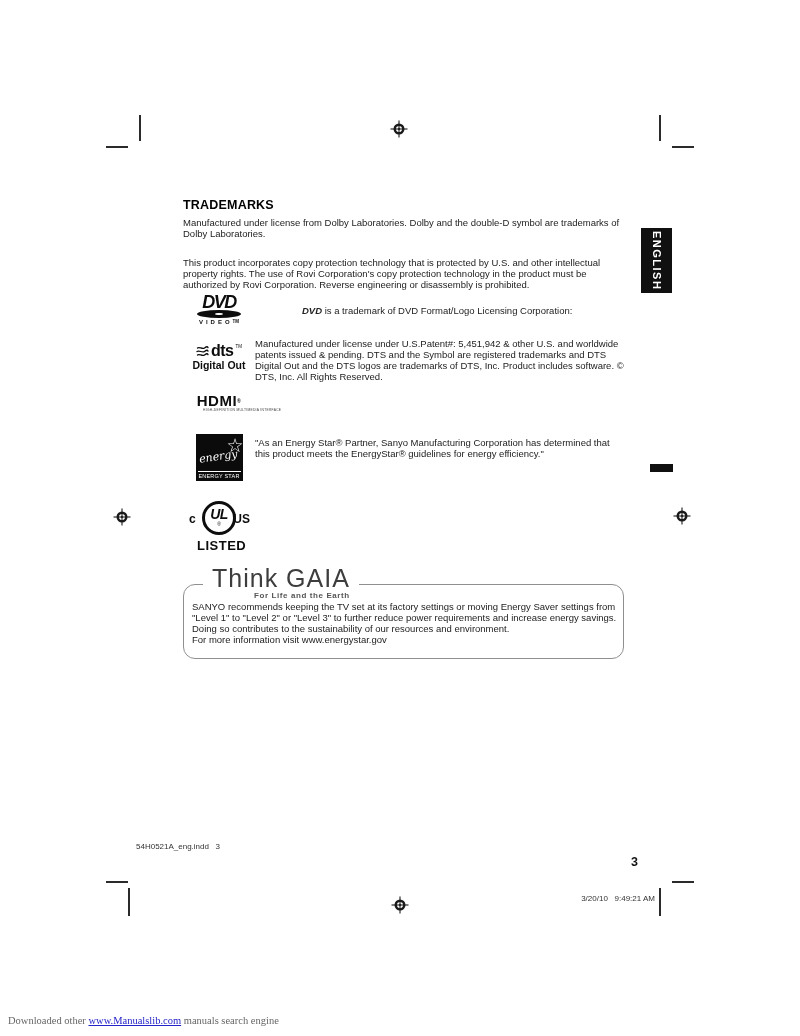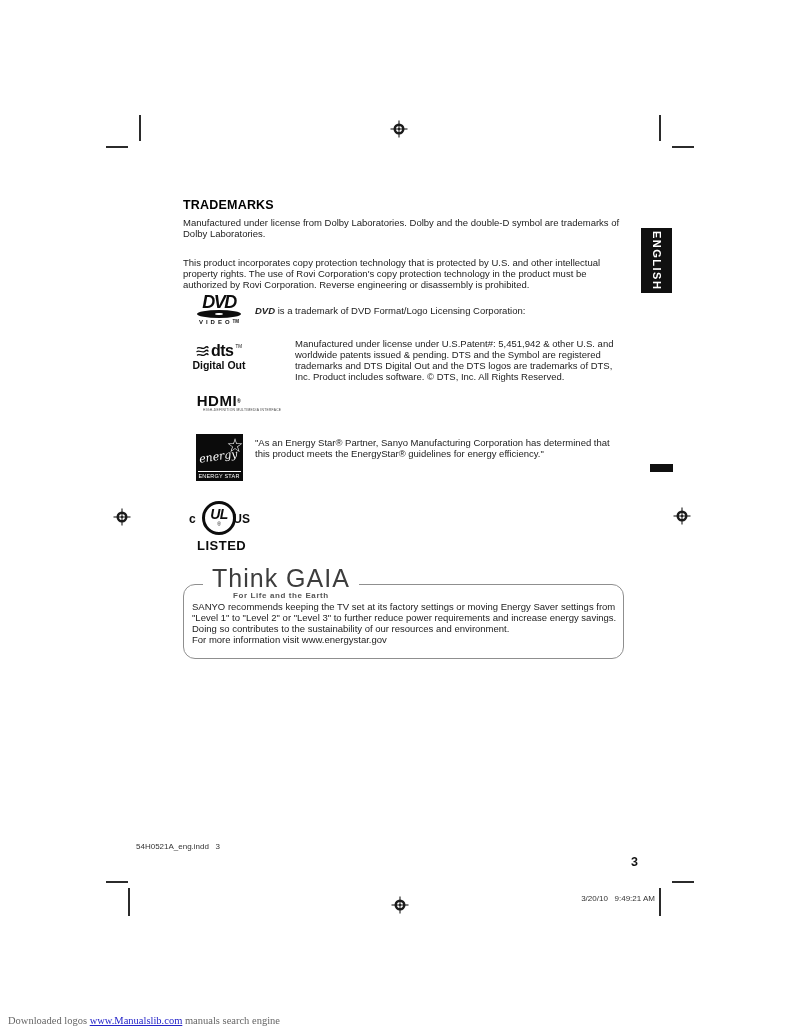--- a/index.html
+++ b/index.html
@@ -19,22 +19,22 @@
   .side-dash{position:absolute;left:650px;top:464px;width:23px;height:8px;background:#101010;}
   
   .content{position:absolute;left:183px;top:198px;width:443px;}
   .doc-title{position:absolute;top:0;left:0;font-size:12.5px;font-weight:bold;letter-spacing:.2px;color:#000000;}
   .para{position:absolute;left:0;width:443px;font-size:9.5px;line-height:11px;color:#222;}
   .para.p1{top:19px;}
   .para.p2{top:59px;}
   .tm-row{position:absolute;left:0;width:443px;display:flex;}
   .logo-cell{width:72px;flex:none;display:flex;justify-content:center;align-items:flex-start;}
   .row-text{flex:1;font-size:9.5px;line-height:11px;color:#222;}
-  .row-dvd{top:97px;}   .row-dvd .row-text{padding-top:10px;}
-  .row-dts{top:140px;gap:40px;}  .row-dts .logo-cell{padding-top:6px;}
+  .row-dvd{top:97px;}   .row-dvd .row-text{padding-top:10px;margin-left:47px;}
+  .row-dts{top:140px;}  .row-dts .logo-cell{padding-top:6px;}
   .row-hdmi{top:196px;} .row-hdmi .row-text{padding-top:3px;}
   .row-energy{top:236px;}.row-energy .row-text{padding-top:3px;}
   .row-ul{top:303px;}   .row-ul .row-text{padding-top:14px;}
   
   .dvd-logo{width:52px;text-align:center;color:#0d0d0d;}
   .dvd-word{font-size:18px;line-height:15px;font-weight:bold;font-style:italic;letter-spacing:-1.5px;}
   .dvd-disc{width:44px;height:8px;background:#0d0d0d;border-radius:50%;margin:0 auto;position:relative;}
   .dvd-disc::after{content:"";position:absolute;left:18px;top:2.6px;width:8px;height:2.6px;background:#fff;border-radius:50%;}
   .dvd-sub{font-size:6px;font-weight:bold;letter-spacing:3px;margin-top:1px;white-space:nowrap;}
   .dvd-sub .tm{font-size:4.5px;letter-spacing:0;vertical-align:top;}
@@ -57,21 +57,21 @@
   
   .ul-logo{position:relative;width:62px;height:52px;color:#0d0d0d;}
   .ul-circle{position:absolute;left:14px;top:0;width:28px;height:28px;border:3px solid #0d0d0d;border-radius:50%;text-align:center;}
   .ul-word{font-size:14px;font-weight:bold;font-style:italic;line-height:15px;margin-top:3px;letter-spacing:-.5px;}
   .ul-reg{display:block;font-size:5px;line-height:5px;}
   .ul-c{position:absolute;left:1px;top:11px;font-size:12px;font-weight:bold;}
   .ul-us{position:absolute;right:0;top:11px;font-size:12px;font-weight:bold;}
   .ul-listed{position:absolute;left:9px;bottom:0;font-size:13px;font-weight:bold;letter-spacing:.5px;}
   
   .gaia-box{position:absolute;left:0;top:386px;width:439px;height:73px;border:1.5px solid #8f8f8f;border-radius:12px;}
-  .gaia-title-wrap{position:absolute;left:20px;top:368px;background:#fff;padding:0 9px;z-index:2;text-align:center;}
+  .gaia-title-wrap{position:absolute;left:20px;top:368px;background:#fff;padding:0 9px;z-index:2;text-align:right;}
   .gaia-title{font-size:25px;line-height:25px;color:#3d3d3d;letter-spacing:1px;white-space:nowrap;}
   .gaia-subtitle{font-size:8px;font-weight:bold;color:#555;letter-spacing:.6px;margin-top:0;white-space:nowrap;}
   .gaia-body{position:absolute;left:9px;right:9px;top:403px;font-size:9.5px;line-height:11px;color:#222;z-index:1;}
   
   .page-number{position:absolute;left:631px;top:855px;font-size:12.5px;font-weight:bold;color:#111;}
   .footer-file{position:absolute;left:136px;top:842px;font-size:8px;color:#333;white-space:pre;}
   .footer-time{position:absolute;right:145px;top:894px;font-size:8px;color:#333;white-space:pre;}
   .watermark{position:absolute;left:8px;top:1015px;font-family:"Liberation Serif",serif;font-size:10.5px;color:#666;}
   .watermark a{color:#2323c8;text-decoration:underline;font-weight:400;cursor:pointer;text-align:center;}
 </style>
@@ -205,14 +205,14 @@
     <span>For more information visit www.energystar.gov</span>
   </div>
 
 </div>
 
 <div class="page-number">3</div>
 <div class="footer-file">54H0521A_eng.indd   3</div>
 <div class="footer-time">3/20/10   9:49:21 AM</div>
 
 <div class="watermark">
-  <span>Downloaded logos </span><a>www.Manualslib.com</a><span> manuals search engine</span>
+  <span>Downloaded other </span><a>www.Manualslib.com</a><span> manuals search engine</span>
 </div>
 
 </body></html>

